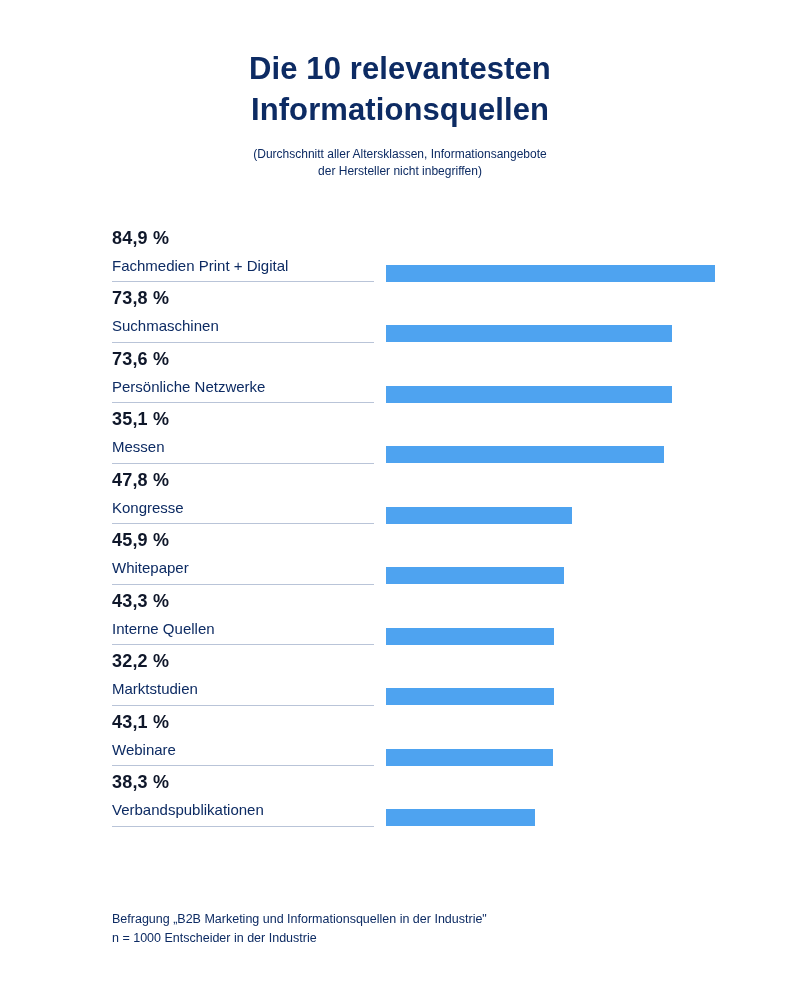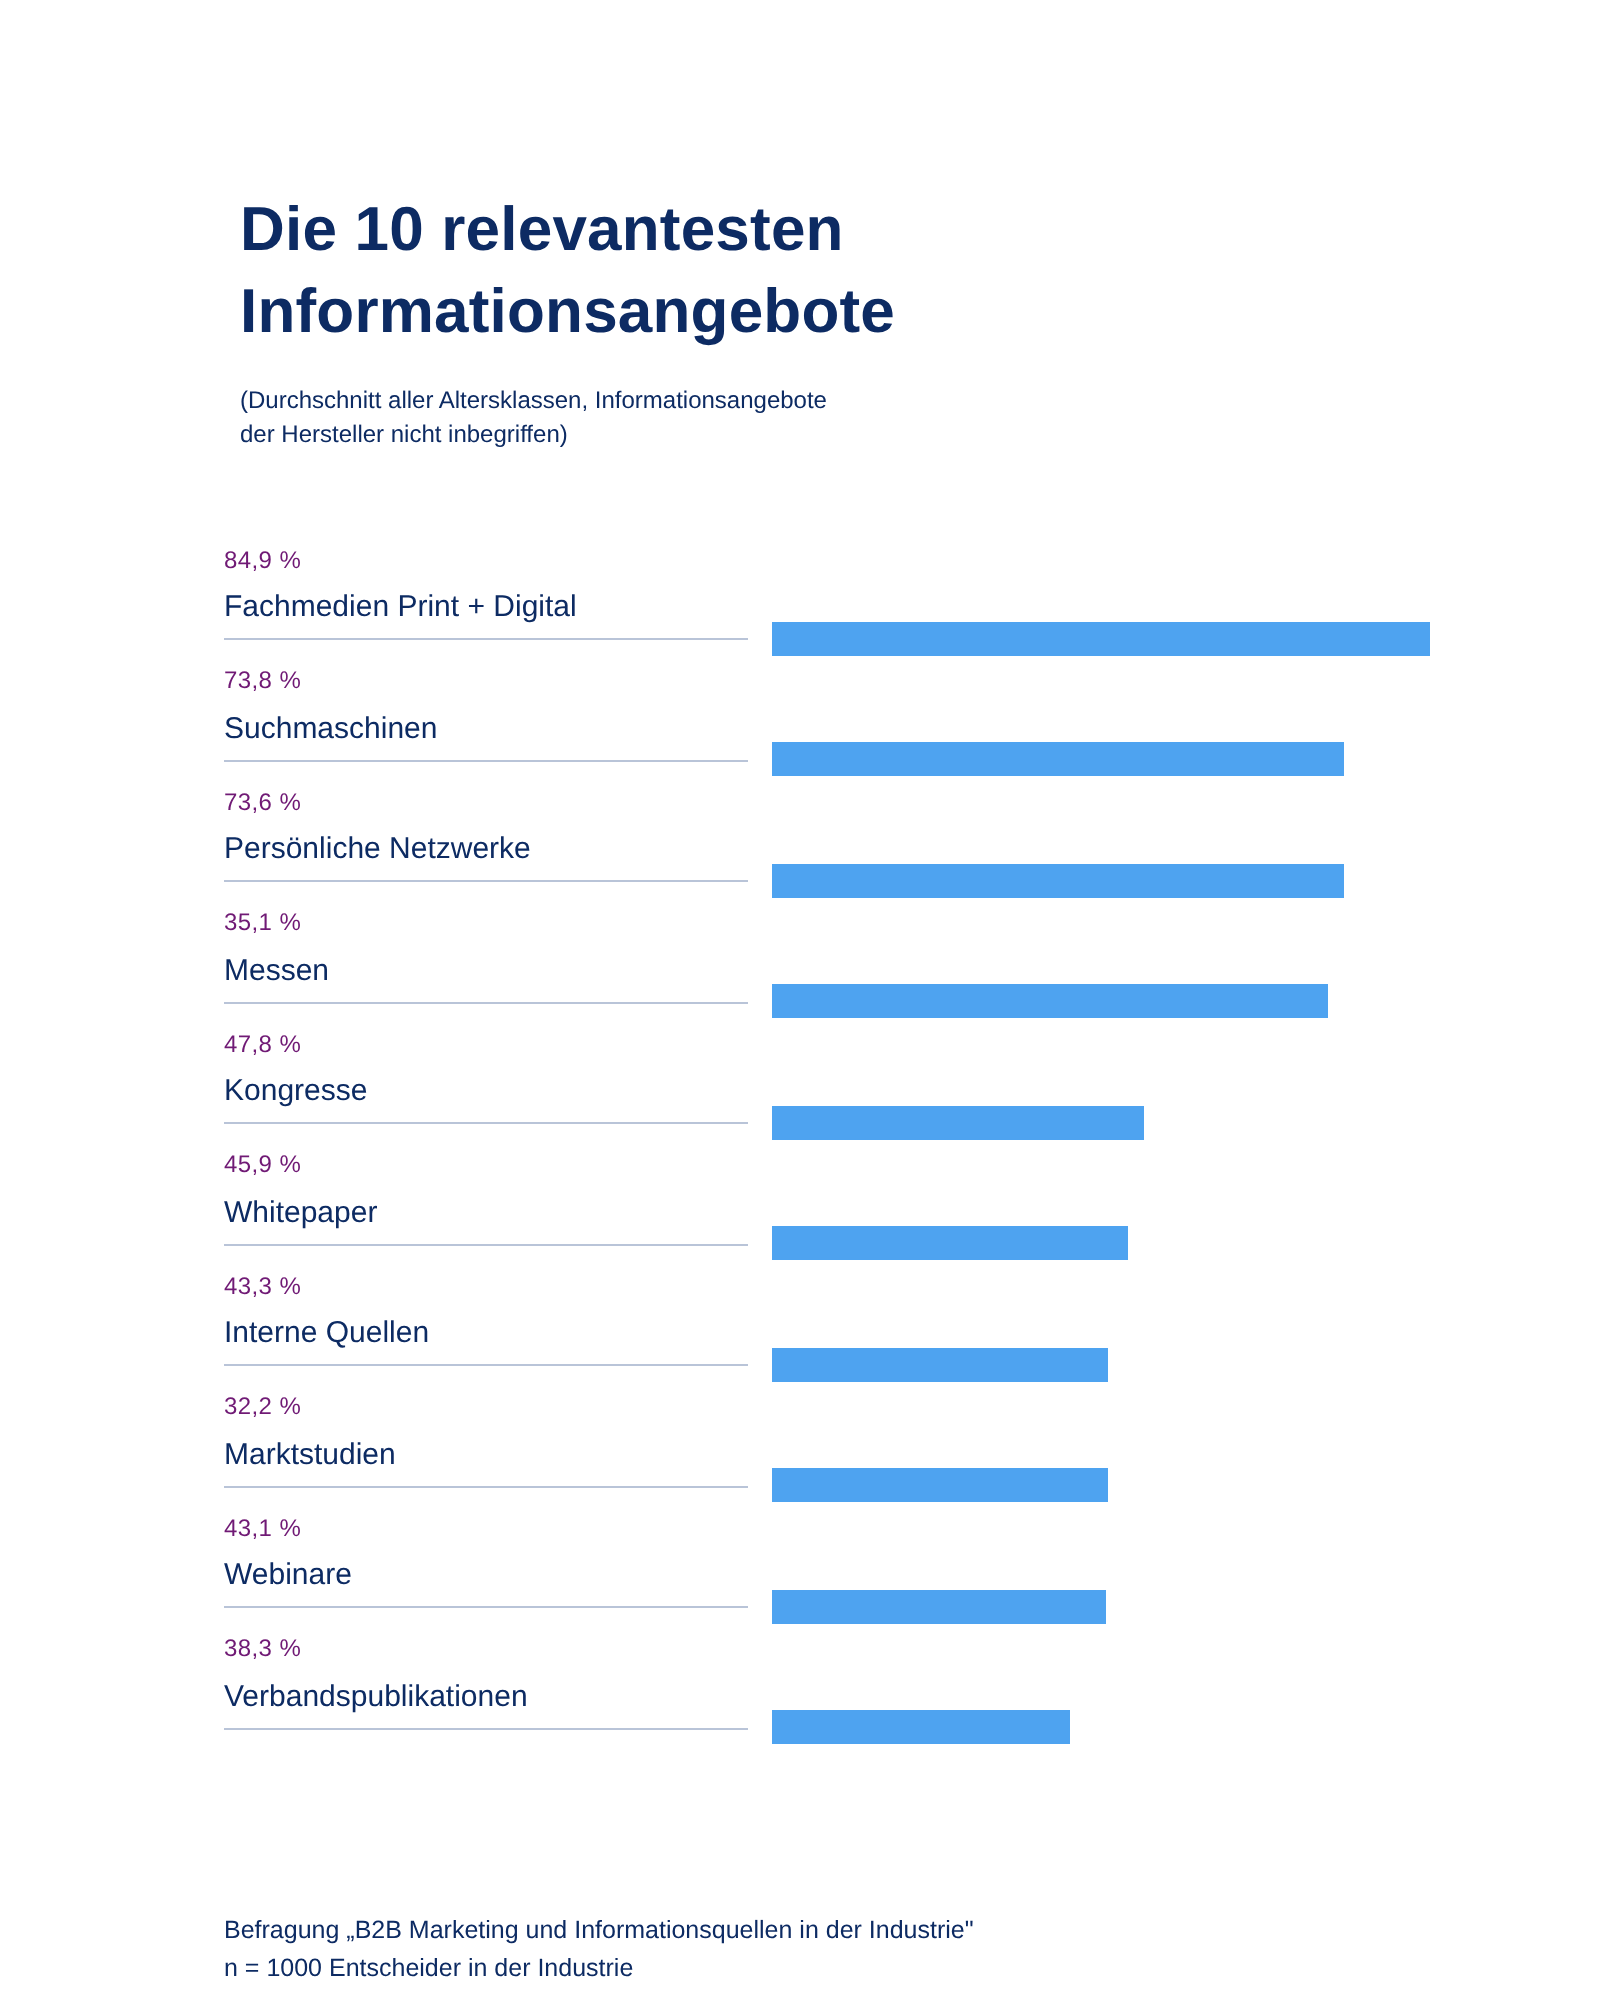--- a/index.html
+++ b/index.html
@@ -18,21 +18,21 @@
   .page {
     position: relative;
     width: 800px;
     height: 1000px;
     box-sizing: border-box;
   }
 
   
   .header {
     padding-top: 48px;
-    margin-top: 46px;
+    text-align: center;
   }
   .chart-title {
     font-size: 31px;
     font-weight: bold;
     line-height: 1.33;
     letter-spacing: 0.1px;
     color: #0d2b63;
     margin: 0 auto;
     max-width: 560px;
   }
@@ -58,24 +58,24 @@
   .row-label {
     position: absolute;
     left: 0;
     top: 0;
     width: 262px;
     box-sizing: border-box;
     border-bottom: 1px solid #b9c4d8;
     padding-bottom: 5px;
   }
   .row-value {
-    font-size: 12px;
-    font-weight: normal;
+    font-size: 18px;
+    font-weight: bold;
     line-height: 1.3;
-    color: #701a75;
+    color: #0f172a;
     letter-spacing: 0.2px;
   }
   .row-name {
     font-size: 15px;
     font-weight: 400;
     line-height: 1.35;
     color: #0d2b63;
     margin-top: 6px;
   }
   .bar-track {
@@ -106,21 +106,21 @@
   }
 </style>
 </head>
 <body>
 
 <div class="page">
 
   <div class="header">
     <h1 class="chart-title">
       <span>Die 10 relevantesten</span><br>
-      <span>Informationsangebote</span>
+      <span>Informationsquellen</span>
     </h1>
     <p class="chart-subtitle">
       <span>(Durchschnitt aller Altersklassen, Informationsangebote</span><br>
       <span>der Hersteller nicht inbegriffen)</span>
     </p>
   </div>
 
   <div class="chart" id="chart-rows">
       <div class="row">
         <div class="row-label">

